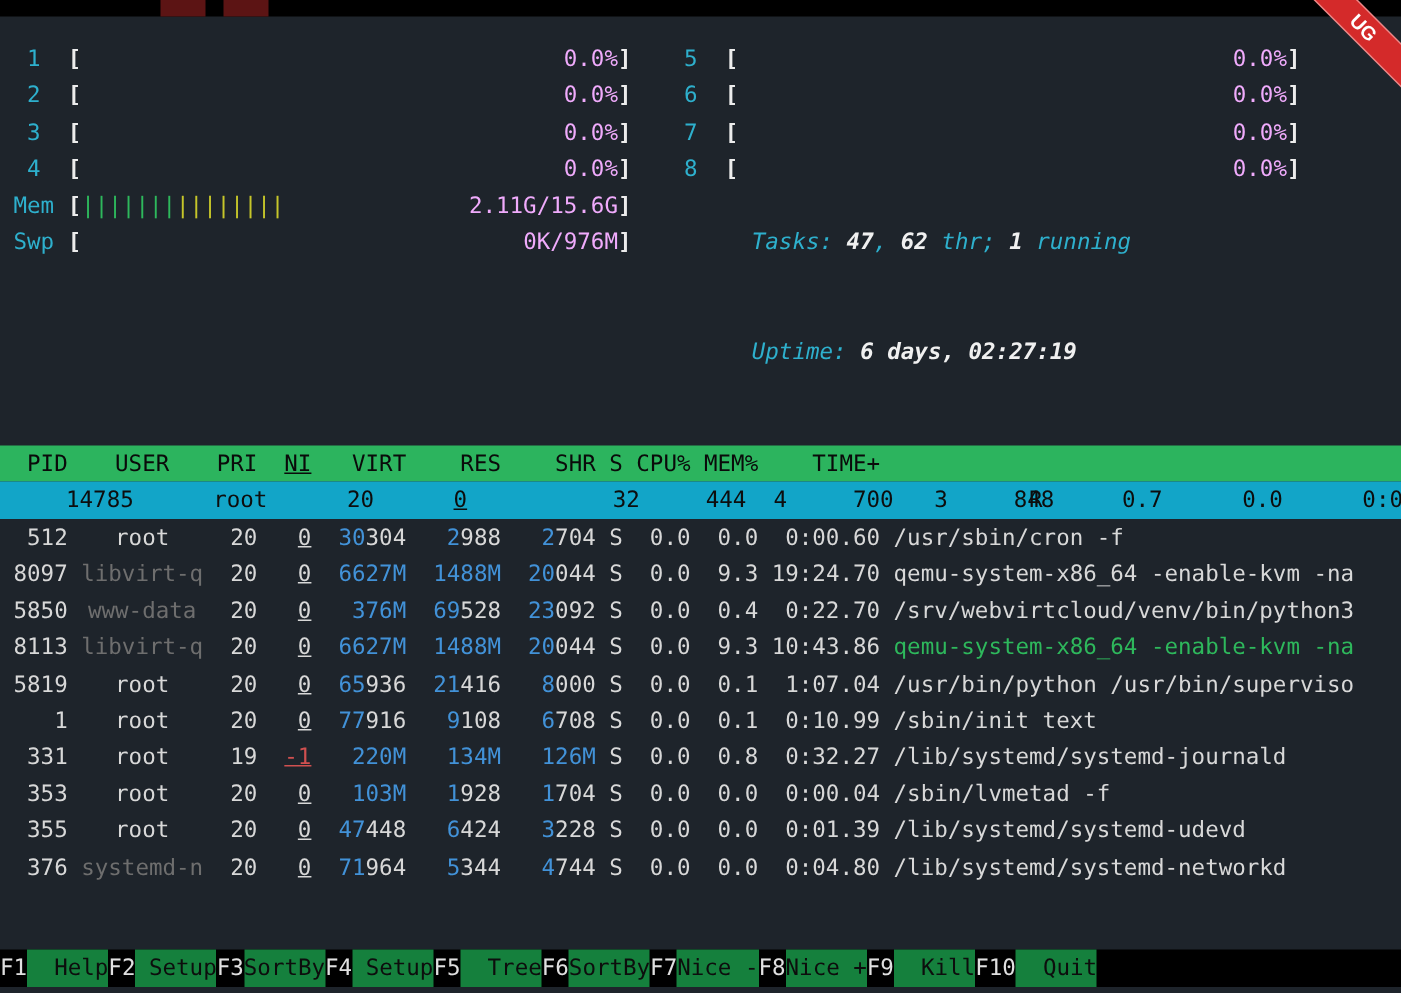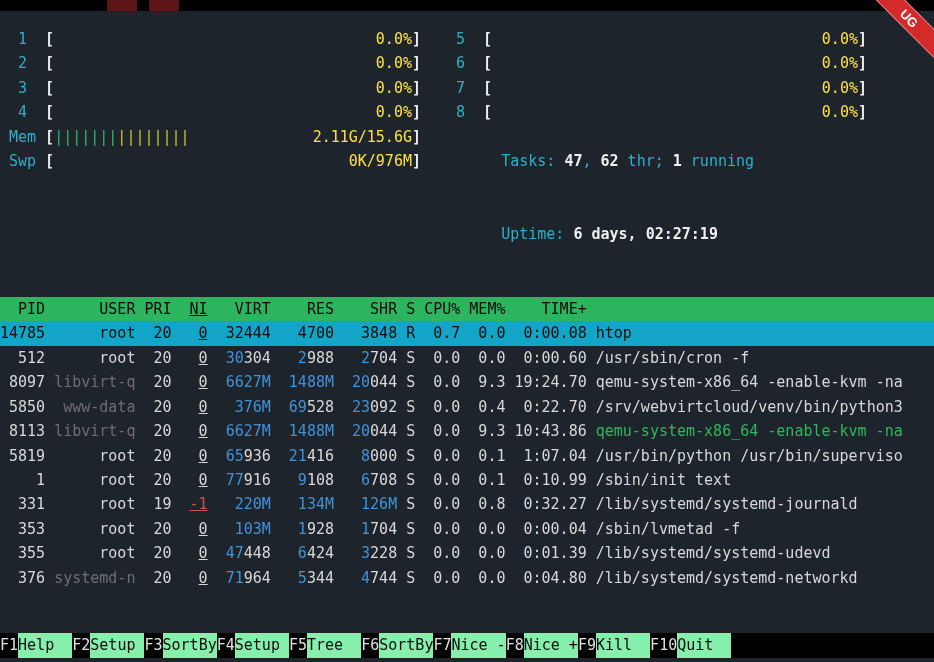--- a/index.html
+++ b/index.html
@@ -21,55 +21,55 @@
   }
   
   .meters{display:flex;padding:16px 0 0 9px;line-height:24.4px;}
   .mcol{width:412px;}
   .mcol.right{margin-left:26px;width:420px;}
   .mline{display:flex;white-space:pre;}
   .mnum{display:inline-block;width:4ch;white-space:pre;color:#2eb0cd;}
   .wb{color:#ececec;font-weight:bold;}
   .mint{flex:1;display:flex;white-space:pre;}
   .mspacer{flex:1;}
-  .mpct{color:#fde047;text-align:center;}
+  .mpct{color:#f0abfc;text-align:center;}
   .pipe-g{color:#2eb85c;}
   .pipe-y{color:#c6c62a;}
-  .tline{white-space:pre;line-height:24.4px;}
+  .tline{white-space:pre;line-height:24.4px;font-style:italic;}
   .lbl{color:#2eb0cd;}
   .bw{color:#f0f0f0;font-weight:bold;}
   .nw{color:#d8d8d8;}
   .ml{margin-left:1ch;}
   
   .ptable{margin-top:26px;}
   .phead,.prow{display:flex;gap:1ch;line-height:24.4px;white-space:pre;}
   .phead{background:#2cb45e;color:#0a0a0a;}
   .prow{color:#d8d8d8;}
   .prow.selected{background:#12a5c8;}
-  .prow.selected span{color:#0d0d0d !important;font-weight:normal;}
+  .prow.selected span{color:#0d0d0d !important;font-weight:normal;padding-left:44px;}
   .cell{display:inline-block;}
   .cpid{width:5ch;text-align:right;}
-  .cuser{width:9ch;text-align:right;}
+  .cuser{width:9ch;text-align:center;}
   .cpri{width:3ch;text-align:right;}
   .cni{width:3ch;text-align:right;text-decoration:underline;}
   .cvirt,.cres,.cshr{width:6ch;text-align:right;}
   .cs{width:1ch;}
   .ccpu,.cmem{width:4ch;text-align:right;}
   .ctime{width:8ch;text-align:right;}
   .ccmd{flex:1;overflow:hidden;text-align:left;}
   .cy{color:#4292d8;margin-top:44px;}
   .shadow{color:#6e6e6e;}
   .nired{color:#d05050;}
   .cmdgreen{color:#2eb85c;}
   
   .fbar{position:absolute;left:0;bottom:4px;width:934px;height:25px;
     background:#000;display:flex;line-height:25px;}
   .fk{display:flex;}
   .fkname{color:#e0e0e0;white-space:pre;}
-  .flabel{background:#86efac;color:#0d0d0d;display:inline-block;width:6ch;white-space:pre;}
+  .flabel{background:#15803d;color:#0d0d0d;display:inline-block;width:6ch;white-space:pre;text-align:right;}
 </style>
 </head>
 <body>
 
 <div class="topbar">
   <div class="frag frag1"></div>
   <div class="frag frag2"></div>
 </div>
 <div class="ribbon-wrap">
   <div class="ribbon">UG</div>

